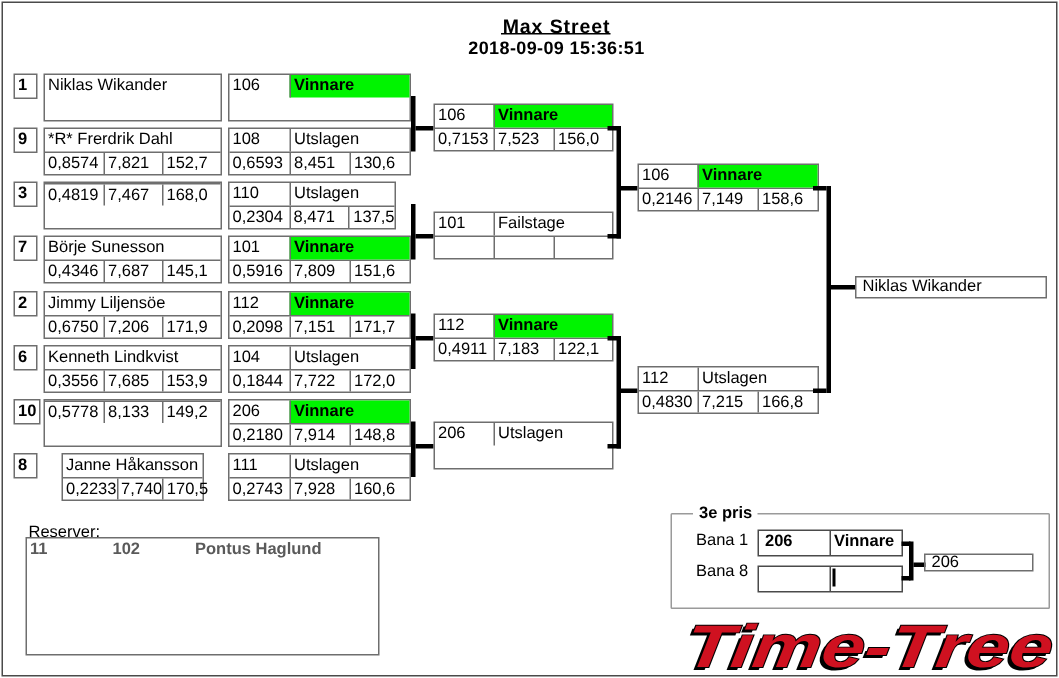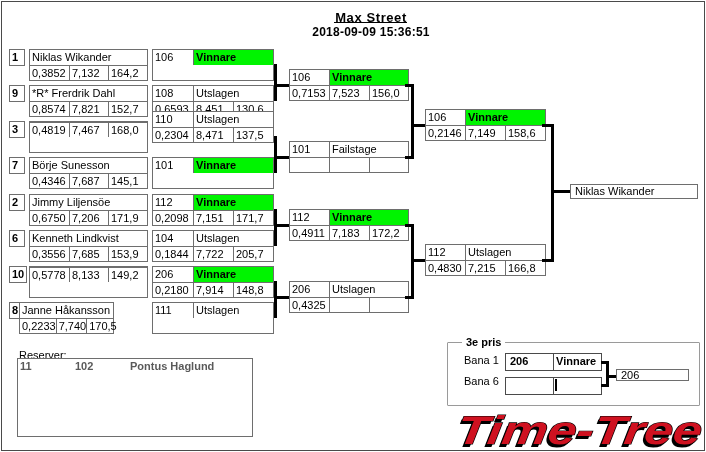--- a/index.html
+++ b/index.html
@@ -34,25 +34,20 @@
 .res206{position:absolute;left:616px;top:369px;width:73px;height:12px;border:1px solid #6e6e6e;line-height:10px;padding-left:4px}
 .logo{position:absolute;left:449px;top:407px;width:257px;height:42px;overflow:visible}
 </style></head><body>
 <div class="frame"></div>
 <div class="title">Max Street</div>
 <div class="ln" style="left:334px;top:22px;width:73px;height:1px"></div>
 <div class="date">2018-09-09 15:36:51</div>
 <div class="seed" style="left:9px;top:49px;width:16px">1</div>
 <div class="blk" style="left:29px;top:49px;width:119px;height:32px">
     <div class="nm">Niklas Wikander</div>
-    <div class="nums">
-      <span class="c1" style="width:39px">0,3852</span>
-      <span class="c2" style="width:39px">7,132</span>
-      <span class="c3">164,2</span>
-    </div>
   </div>
 <div class="seed" style="left:9px;top:85px;width:16px">9</div>
 <div class="blk" style="left:29px;top:85px;width:119px;height:32px">
     <div class="nm">*R* Frerdrik Dahl</div>
     <div class="nums">
       <span class="c1" style="width:39px">0,8574</span>
       <span class="c2" style="width:39px">7,821</span>
       <span class="c3">152,7</span>
     </div>
   </div>
@@ -93,21 +88,21 @@
   </div>
 <div class="seed" style="left:9px;top:266px;width:18px">10</div>
 <div class="blk" style="left:29px;top:266px;width:119px;height:32px">
     <div class="nums">
       <span class="c1" style="width:39px">0,5778</span>
       <span class="c2" style="width:39px">8,133</span>
       <span class="c3">149,2</span>
     </div>
   </div>
 <div class="seed" style="left:9px;top:302px;width:16px">8</div>
-<div class="blk" style="left:19px;top:302px;width:95px;height:32px">
+<div class="blk" style="left:41px;top:302px;width:95px;height:32px">
     <div class="nm">Janne Håkansson</div>
     <div class="nums">
       <span class="c1" style="width:39px">0,2233</span>
       <span class="c2" style="width:39px">7,740</span>
       <span class="c3">170,5</span>
     </div>
   </div>
 <div class="blk" style="left:152px;top:49px;width:122px;height:32px">
     <div class="strow">
       <span class="sn" style="width:40px">106</span>
@@ -118,74 +113,84 @@
     <div class="strow">
       <span class="sn" style="width:40px">108</span>
       <span class="st">Utslagen</span>
     </div>
     <div class="nums">
       <span class="c1" style="width:40px">0,6593</span>
       <span class="c2" style="width:40px">8,451</span>
       <span class="c3">130,6</span>
     </div>
   </div>
-<div class="blk" style="left:152px;top:111px;width:122px;height:32px">
+<div class="blk" style="left:152px;top:121px;width:112px;height:32px">
     <div class="strow">
       <span class="sn" style="width:40px">110</span>
       <span class="st">Utslagen</span>
     </div>
     <div class="nums">
       <span class="c1" style="width:40px">0,2304</span>
       <span class="c2" style="width:40px">8,471</span>
       <span class="c3">137,5</span>
     </div>
   </div>
 <div class="blk" style="left:152px;top:157px;width:122px;height:32px">
     <div class="strow">
       <span class="sn" style="width:40px">101</span>
       <span class="st g"><b>Vinnare</b></span>
     </div>
+    <div class="nums">
+      <span class="c1" style="width:40px">0,5916</span>
+      <span class="c2" style="width:40px">7,809</span>
+      <span class="c3">151,6</span>
+    </div>
   </div>
 <div class="blk" style="left:152px;top:194px;width:122px;height:32px">
     <div class="strow">
       <span class="sn" style="width:40px">112</span>
       <span class="st g"><b>Vinnare</b></span>
     </div>
     <div class="nums">
       <span class="c1" style="width:40px">0,2098</span>
       <span class="c2" style="width:40px">7,151</span>
       <span class="c3">171,7</span>
     </div>
   </div>
 <div class="blk" style="left:152px;top:230px;width:122px;height:32px">
     <div class="strow">
       <span class="sn" style="width:40px">104</span>
       <span class="st">Utslagen</span>
     </div>
     <div class="nums">
       <span class="c1" style="width:40px">0,1844</span>
       <span class="c2" style="width:40px">7,722</span>
-      <span class="c3">205,7</span>
+      <span class="c3">172,0</span>
     </div>
   </div>
 <div class="blk" style="left:152px;top:266px;width:122px;height:32px">
     <div class="strow">
       <span class="sn" style="width:40px">206</span>
       <span class="st g"><b>Vinnare</b></span>
     </div>
     <div class="nums">
       <span class="c1" style="width:40px">0,2180</span>
       <span class="c2" style="width:40px">7,914</span>
       <span class="c3">148,8</span>
     </div>
   </div>
 <div class="blk" style="left:152px;top:302px;width:122px;height:32px">
     <div class="strow">
       <span class="sn" style="width:40px">111</span>
       <span class="st">Utslagen</span>
+    </div>
+    <div class="nums">
+      <span class="c1" style="width:40px">0,2743</span>
+      <span class="c2" style="width:40px">7,928</span>
+      <span class="c3">160,6</span>
     </div>
   </div>
 <div class="ln" style="left:274px;top:64px;width:3px;height:37px"></div>
 <div class="ln" style="left:277px;top:84px;width:13px;height:3px"></div>
 <div class="ln" style="left:274px;top:136px;width:3px;height:37px"></div>
 <div class="ln" style="left:277px;top:156px;width:13px;height:3px"></div>
 <div class="ln" style="left:274px;top:209px;width:3px;height:37px"></div>
 <div class="ln" style="left:277px;top:224px;width:13px;height:3px"></div>
 <div class="ln" style="left:274px;top:281px;width:3px;height:37px"></div>
 <div class="ln" style="left:277px;top:296px;width:13px;height:3px"></div>
@@ -212,32 +217,27 @@
     </div>
   </div>
 <div class="blk" style="left:289px;top:209px;width:120px;height:32px">
     <div class="strow">
       <span class="sn" style="width:39px">112</span>
       <span class="st g"><b>Vinnare</b></span>
     </div>
     <div class="nums">
       <span class="c1" style="width:39px">0,4911</span>
       <span class="c2" style="width:40px">7,183</span>
-      <span class="c3">172,2</span>
+      <span class="c3">122,1</span>
     </div>
   </div>
 <div class="blk" style="left:289px;top:281px;width:120px;height:32px">
     <div class="strow">
       <span class="sn" style="width:39px">206</span>
       <span class="st">Utslagen</span>
-    </div>
-    <div class="nums">
-      <span class="c1" style="width:39px">0,4325</span>
-      <span class="c2" style="width:40px"></span>
-      <span class="c3"></span>
     </div>
   </div>
 <div class="ln" style="left:405px;top:84px;width:9px;height:3px"></div>
 <div class="ln" style="left:405px;top:156px;width:9px;height:3px"></div>
 <div class="ln" style="left:411px;top:84px;width:3px;height:75px"></div>
 <div class="ln" style="left:414px;top:124px;width:12px;height:3px"></div>
 <div class="ln" style="left:405px;top:224px;width:9px;height:3px"></div>
 <div class="ln" style="left:405px;top:296px;width:9px;height:3px"></div>
 <div class="ln" style="left:411px;top:224px;width:3px;height:75px"></div>
 <div class="ln" style="left:414px;top:259px;width:12px;height:3px"></div>
@@ -271,21 +271,21 @@
 <div class="lbl" style="left:19px;top:349px">Reserver:</div>
 <div class="resbox"></div>
 <div class="resrow">
     <span style="left:0px">11</span>
     <span style="left:55px">102</span>
     <span style="left:110px">Pontus Haglund</span>
   </div>
 <div class="group"></div>
 <div class="glabel">3e pris</div>
 <div class="lbl" style="left:464px;top:354px">Bana 1</div>
-<div class="lbl" style="left:464px;top:375px">Bana 6</div>
+<div class="lbl" style="left:464px;top:375px">Bana 8</div>
 <div class="bana" style="left:505px;top:353px">
     <span class="a">206</span>
     <span class="b">Vinnare</span>
   </div>
 <div class="bana" style="left:505px;top:377px">
     <span class="a"></span>
     <span class="b"></span>
   </div>
 <div class="ln" style="left:555px;top:379px;width:1.5px;height:12px"></div>
 <div class="ln" style="left:601px;top:361px;width:6px;height:3px"></div>

